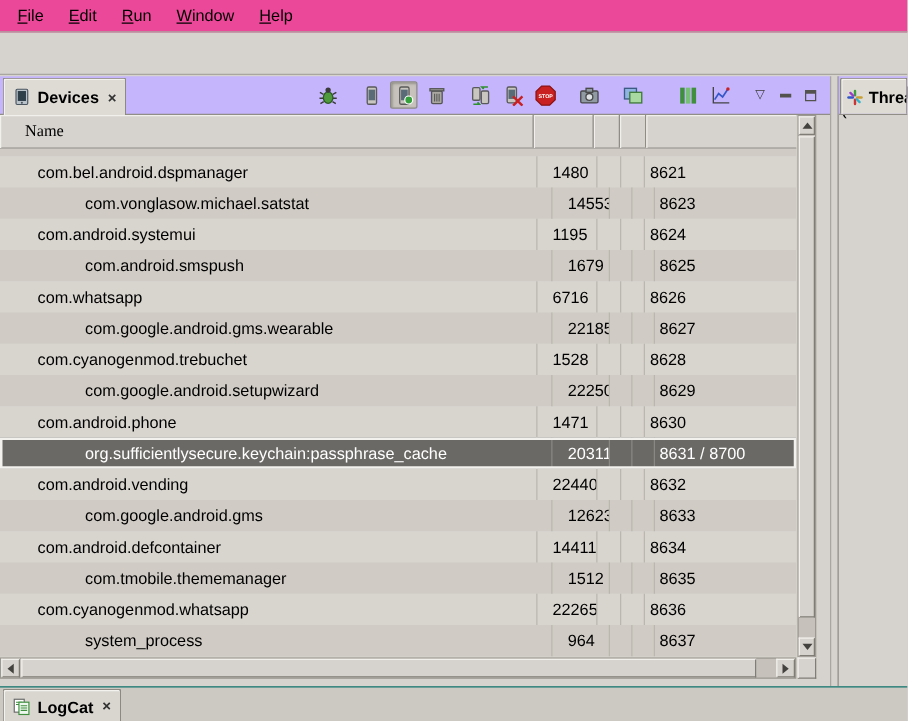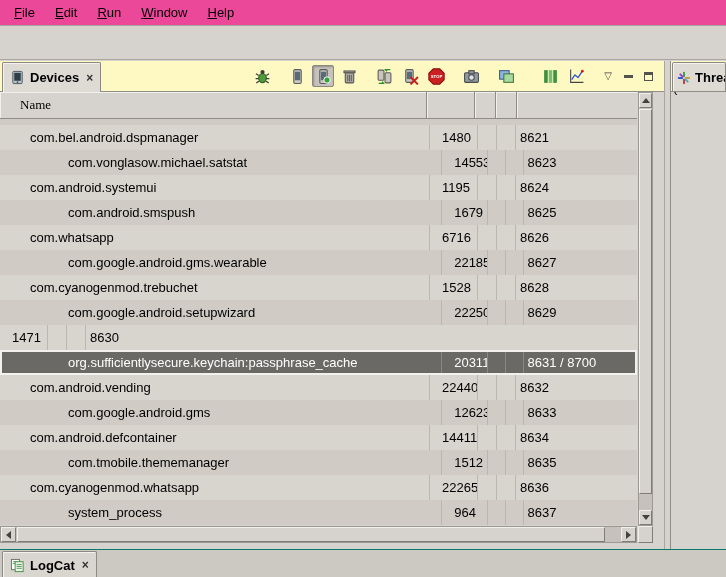--- a/index.html
+++ b/index.html
@@ -21,21 +21,21 @@
   
   .main-toolbar { position:absolute; top:27px; left:0; width:726px; height:33px;
     background:#d6d3ce; border-bottom:1px solid #a9a69f; }
 
   
   .main-area { position:absolute; top:61px; left:0; width:726px; height:488px; }
 
   .devices-panel { position:absolute; left:0; top:0; width:664px; height:488px; background:#d6d3ce; }
 
   .panel-header { position:absolute; top:0; left:0; right:0; height:31px;
-    background:#fef9c3; border-bottom:1px solid #918e88;text-align:center; }
+    background:#c4b5fd; border-bottom:1px solid #918e88;text-align:center; }
 
   .view-tab { position:absolute; left:2px; top:1px; height:30px;
     display:flex; align-items:center; gap:5px; padding:0 7px;
     background:#dedbd5; border:1px solid #8c8983; border-bottom:none;
     border-radius:2px 2px 0 0; box-shadow:inset 1px 1px 0 #f4f2ee; }
   .tab-label { font-weight:bold; white-space:nowrap; }
   .tab-close { font-weight:bold; font-size:12px; color:#333; padding-left:2px; }
 
   .toolbar { position:absolute; right:6px; top:4px; display:flex; align-items:center; }
   .tbico { width:22px; height:22px; display:flex; align-items:center; justify-content:center; margin:0 2px; }
@@ -295,20 +295,21 @@
           <div class="cell c-port">8628</div>
         </div>
         <div class="trow even">
           <div class="cell c-name">com.google.android.setupwizard</div>
           <div class="cell c-pid">22250</div>
           <div class="cell c-s1"></div>
           <div class="cell c-s2"></div>
           <div class="cell c-port">8629</div>
         </div>
         <div class="trow odd">
+          <div class="cell c-name">com.android.phone</div>
           <div class="cell c-pid">1471</div>
           <div class="cell c-s1"></div>
           <div class="cell c-s2"></div>
           <div class="cell c-port">8630</div>
         </div>
         <div class="trow even selected">
           <div class="cell c-name">org.sufficientlysecure.keychain:passphrase_cache</div>
           <div class="cell c-pid">20311</div>
           <div class="cell c-s1"></div>
           <div class="cell c-s2"></div>

